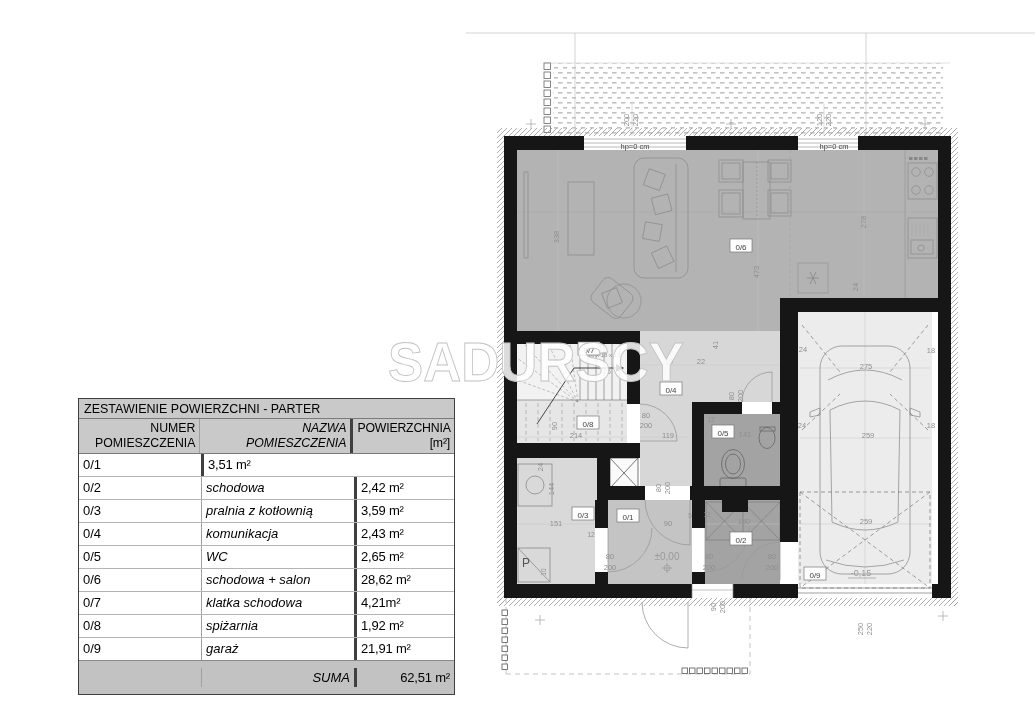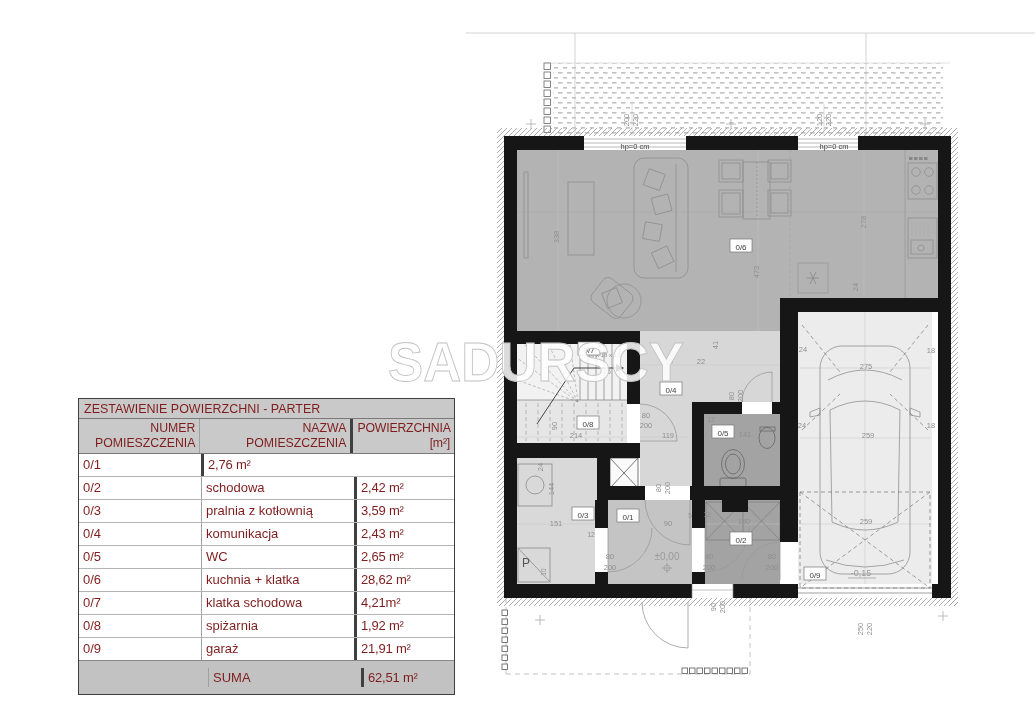--- a/index.html
+++ b/index.html
@@ -2,29 +2,29 @@
 <html><head>
 <meta charset="utf-8">
 <style>
   html,body{margin:0;padding:0;background:#fff;}
   #canvas{position:relative;width:1036px;height:711px;background:#fff;overflow:hidden;
           font-family:"Liberation Sans",sans-serif;}
   #plan-svg{position:absolute;left:0;top:0;}
   #plan-svg text{font-family:"Liberation Sans",sans-serif;}
   
   .area-table{position:absolute;left:78px;top:398px;width:377px;background:#fff;
-              border:1px solid #3f3f3f;color:#7f1d1d;font-size:13px;box-sizing:border-box;}
+              border:1px solid #3f3f3f;color:#000000;font-size:13px;box-sizing:border-box;}
   .t-title{background:#c9c9c9;padding:3px 5px 2px 5px;font-size:12.5px;border-bottom:1px solid #7a7a7a;}
   .t-head{display:flex;background:#c9c9c9;border-bottom:1px solid #7a7a7a;font-size:12.3px;line-height:15px;text-align:right;}
   .t-row{display:flex;border-top:1px solid #b4b4b4;line-height:18px;}
   .t-row:first-child{border-top:none;}
-  .t-sum{display:flex;background:#c2c2c2;border-top:1px solid #8a8a8a;padding:7px 7px;}
+  .t-sum{display:flex;background:#c2c2c2;border-top:1px solid #8a8a8a;padding:7px 0;text-align:right;}
   .c{padding:2px 4px;box-sizing:border-box;}
   .c1{width:122px;}
-  .c2{width:153px;border-left:1px solid #a0a0a0;}
+  .c2{width:153px;border-left:1px solid #a0a0a0;font-style:italic;}
   .c3{flex:1;border-left:3px solid #404040;letter-spacing:-0.2px;}
 </style>
 </head>
 <body>
 
 <div id="canvas">
 
 <svg id="plan-svg" width="1036" height="711" viewBox="0 0 1036 711">
   <defs>
     <pattern id="dots" width="9" height="10" patternUnits="userSpaceOnUse">
@@ -461,21 +461,21 @@
 <div class="area-table">
   <div class="t-title">ZESTAWIENIE POWIERZCHNI - PARTER</div>
   <div class="t-head">
     <div class="c c1">NUMER POMIESZCZENIA</div>
     <div class="c c2">NAZWA POMIESZCZENIA</div>
     <div class="c c3">POWIERZCHNIA [m²]</div>
   </div>
   <div id="table-body">
         <div class="t-row">
           <div class="c c1">0/1</div>
-          <div class="c c3">2,76 m²</div>
+          <div class="c c3">3,51 m²</div>
         </div>
         <div class="t-row">
           <div class="c c1">0/2</div>
           <div class="c c2">schodowa</div>
           <div class="c c3">2,42 m²</div>
         </div>
         <div class="t-row">
           <div class="c c1">0/3</div>
           <div class="c c2">pralnia z kotłownią</div>
           <div class="c c3">3,59 m²</div>
@@ -485,21 +485,21 @@
           <div class="c c2">komunikacja</div>
           <div class="c c3">2,43 m²</div>
         </div>
         <div class="t-row">
           <div class="c c1">0/5</div>
           <div class="c c2">WC</div>
           <div class="c c3">2,65 m²</div>
         </div>
         <div class="t-row">
           <div class="c c1">0/6</div>
-          <div class="c c2">kuchnia + klatka</div>
+          <div class="c c2">schodowa + salon</div>
           <div class="c c3">28,62 m²</div>
         </div>
         <div class="t-row">
           <div class="c c1">0/7</div>
           <div class="c c2">klatka schodowa</div>
           <div class="c c3">4,21m²</div>
         </div>
         <div class="t-row">
           <div class="c c1">0/8</div>
           <div class="c c2">spiżarnia</div>

